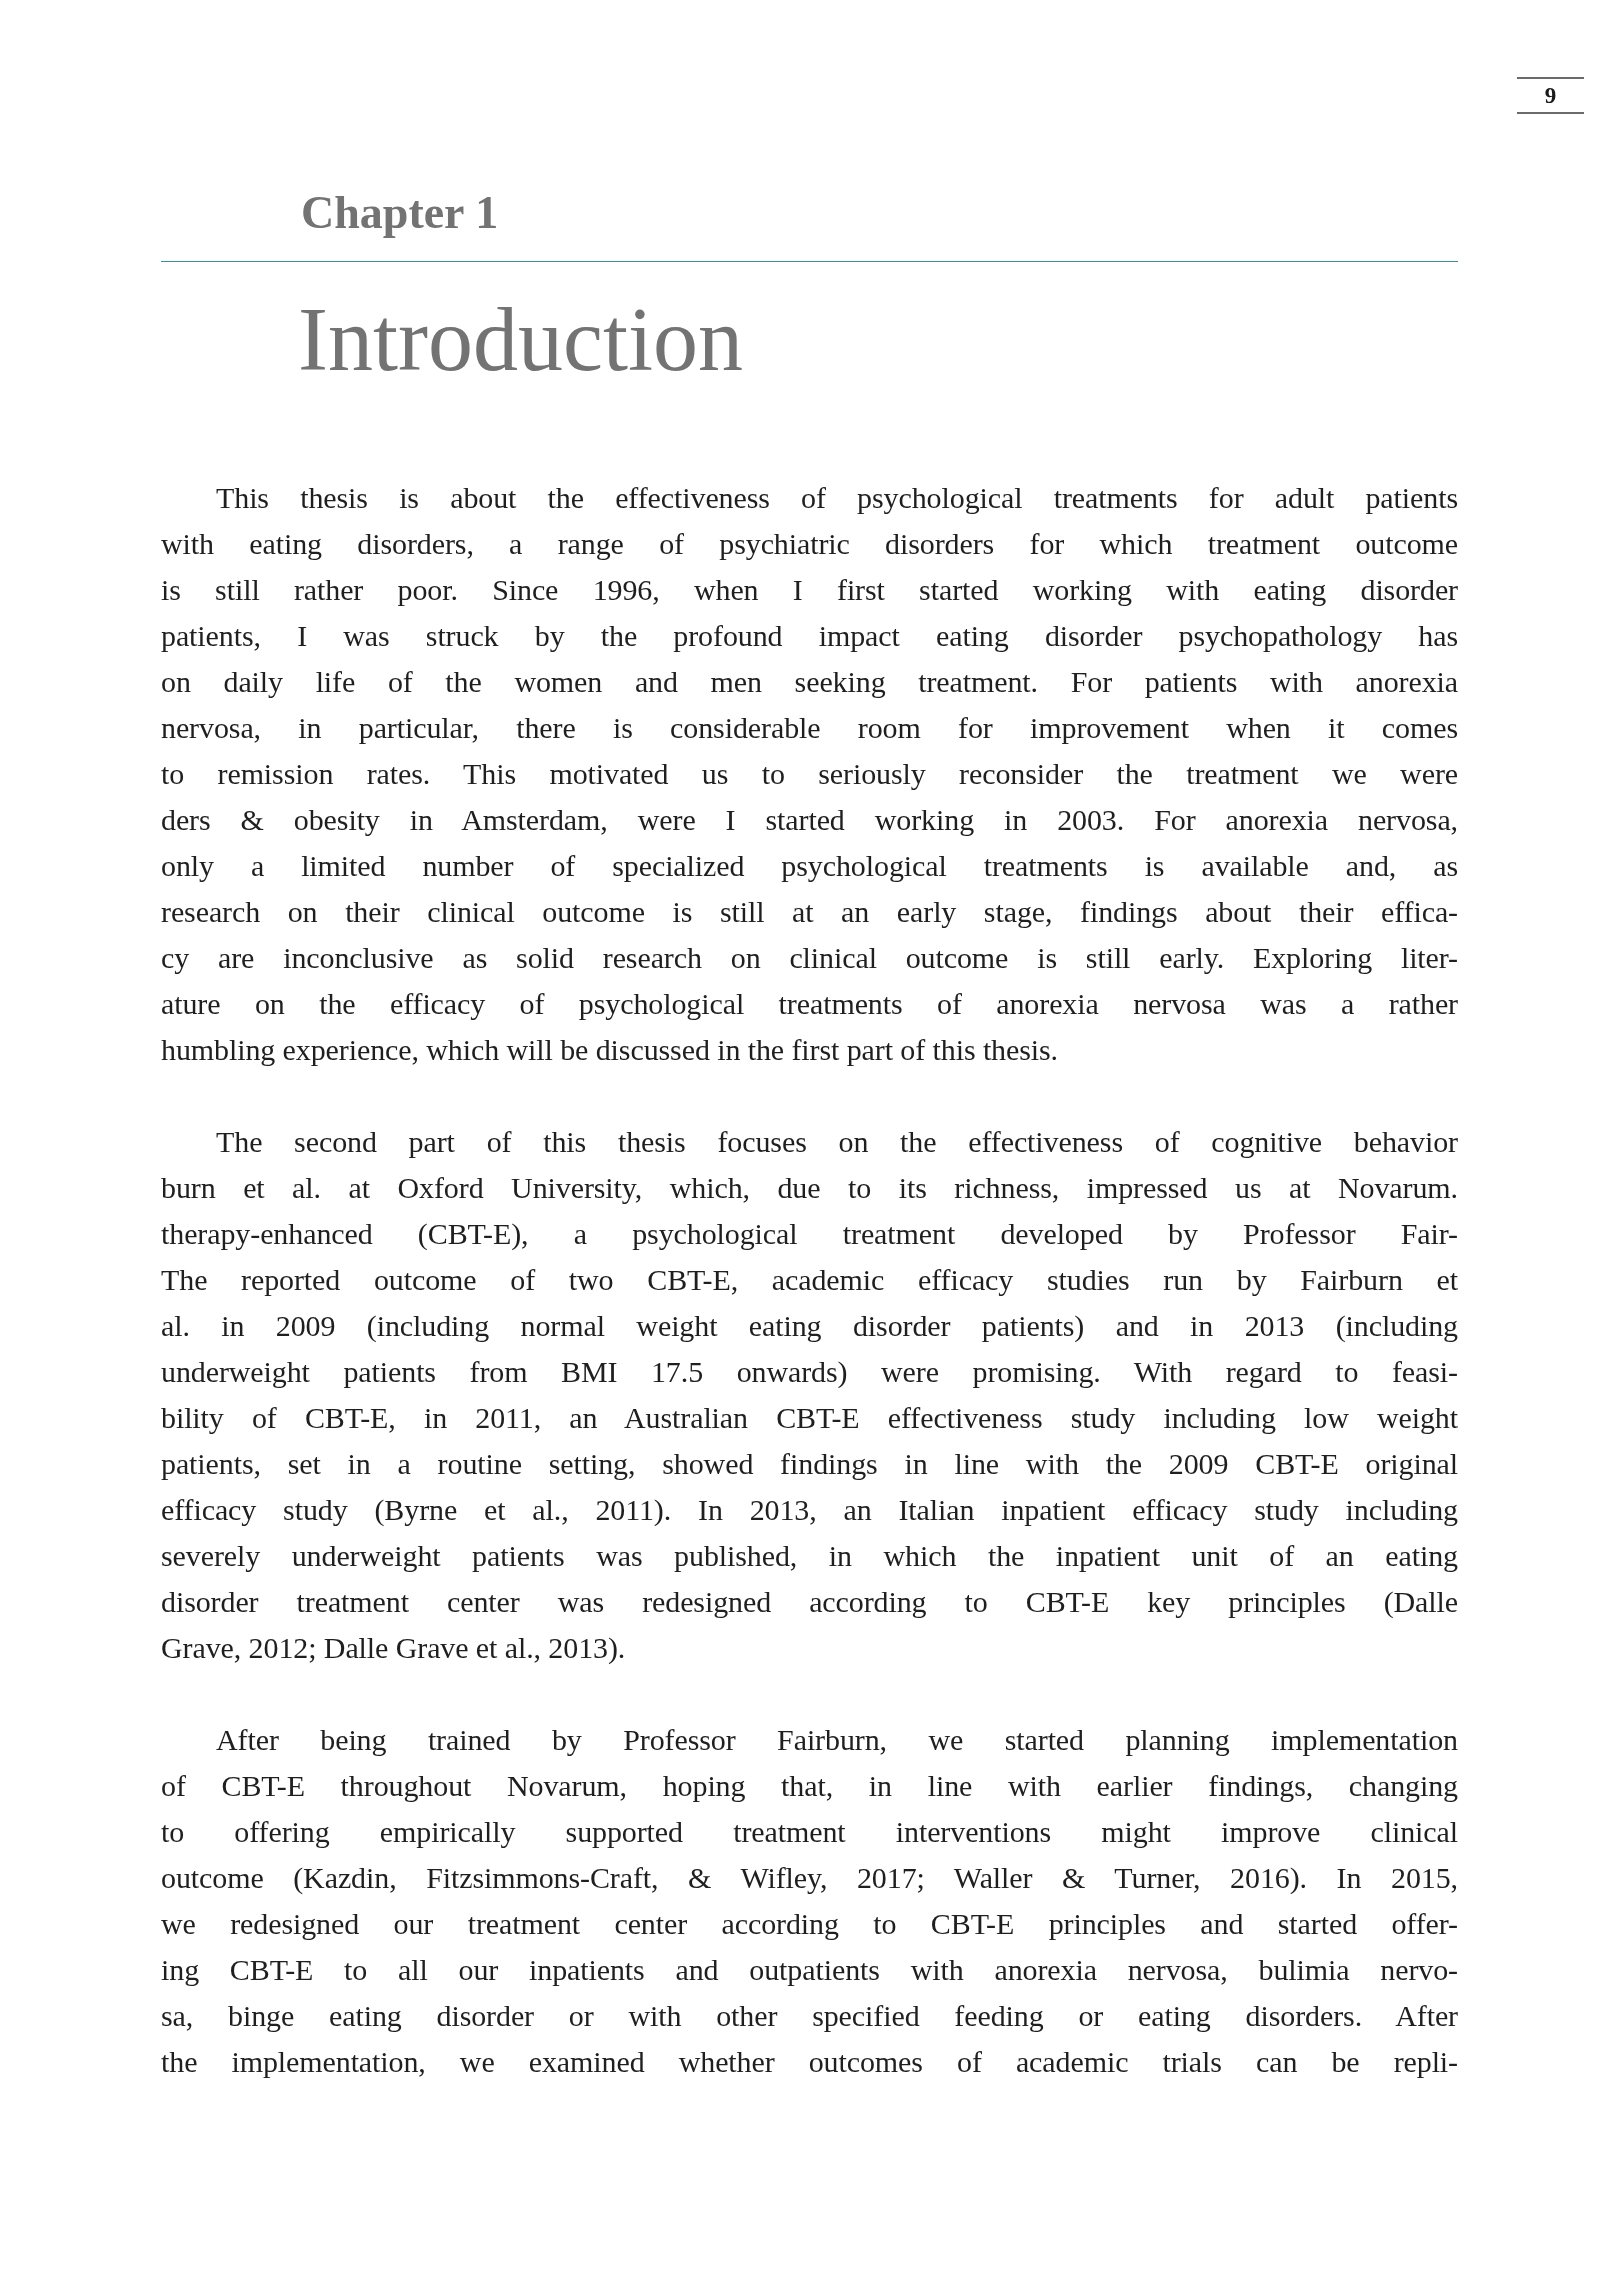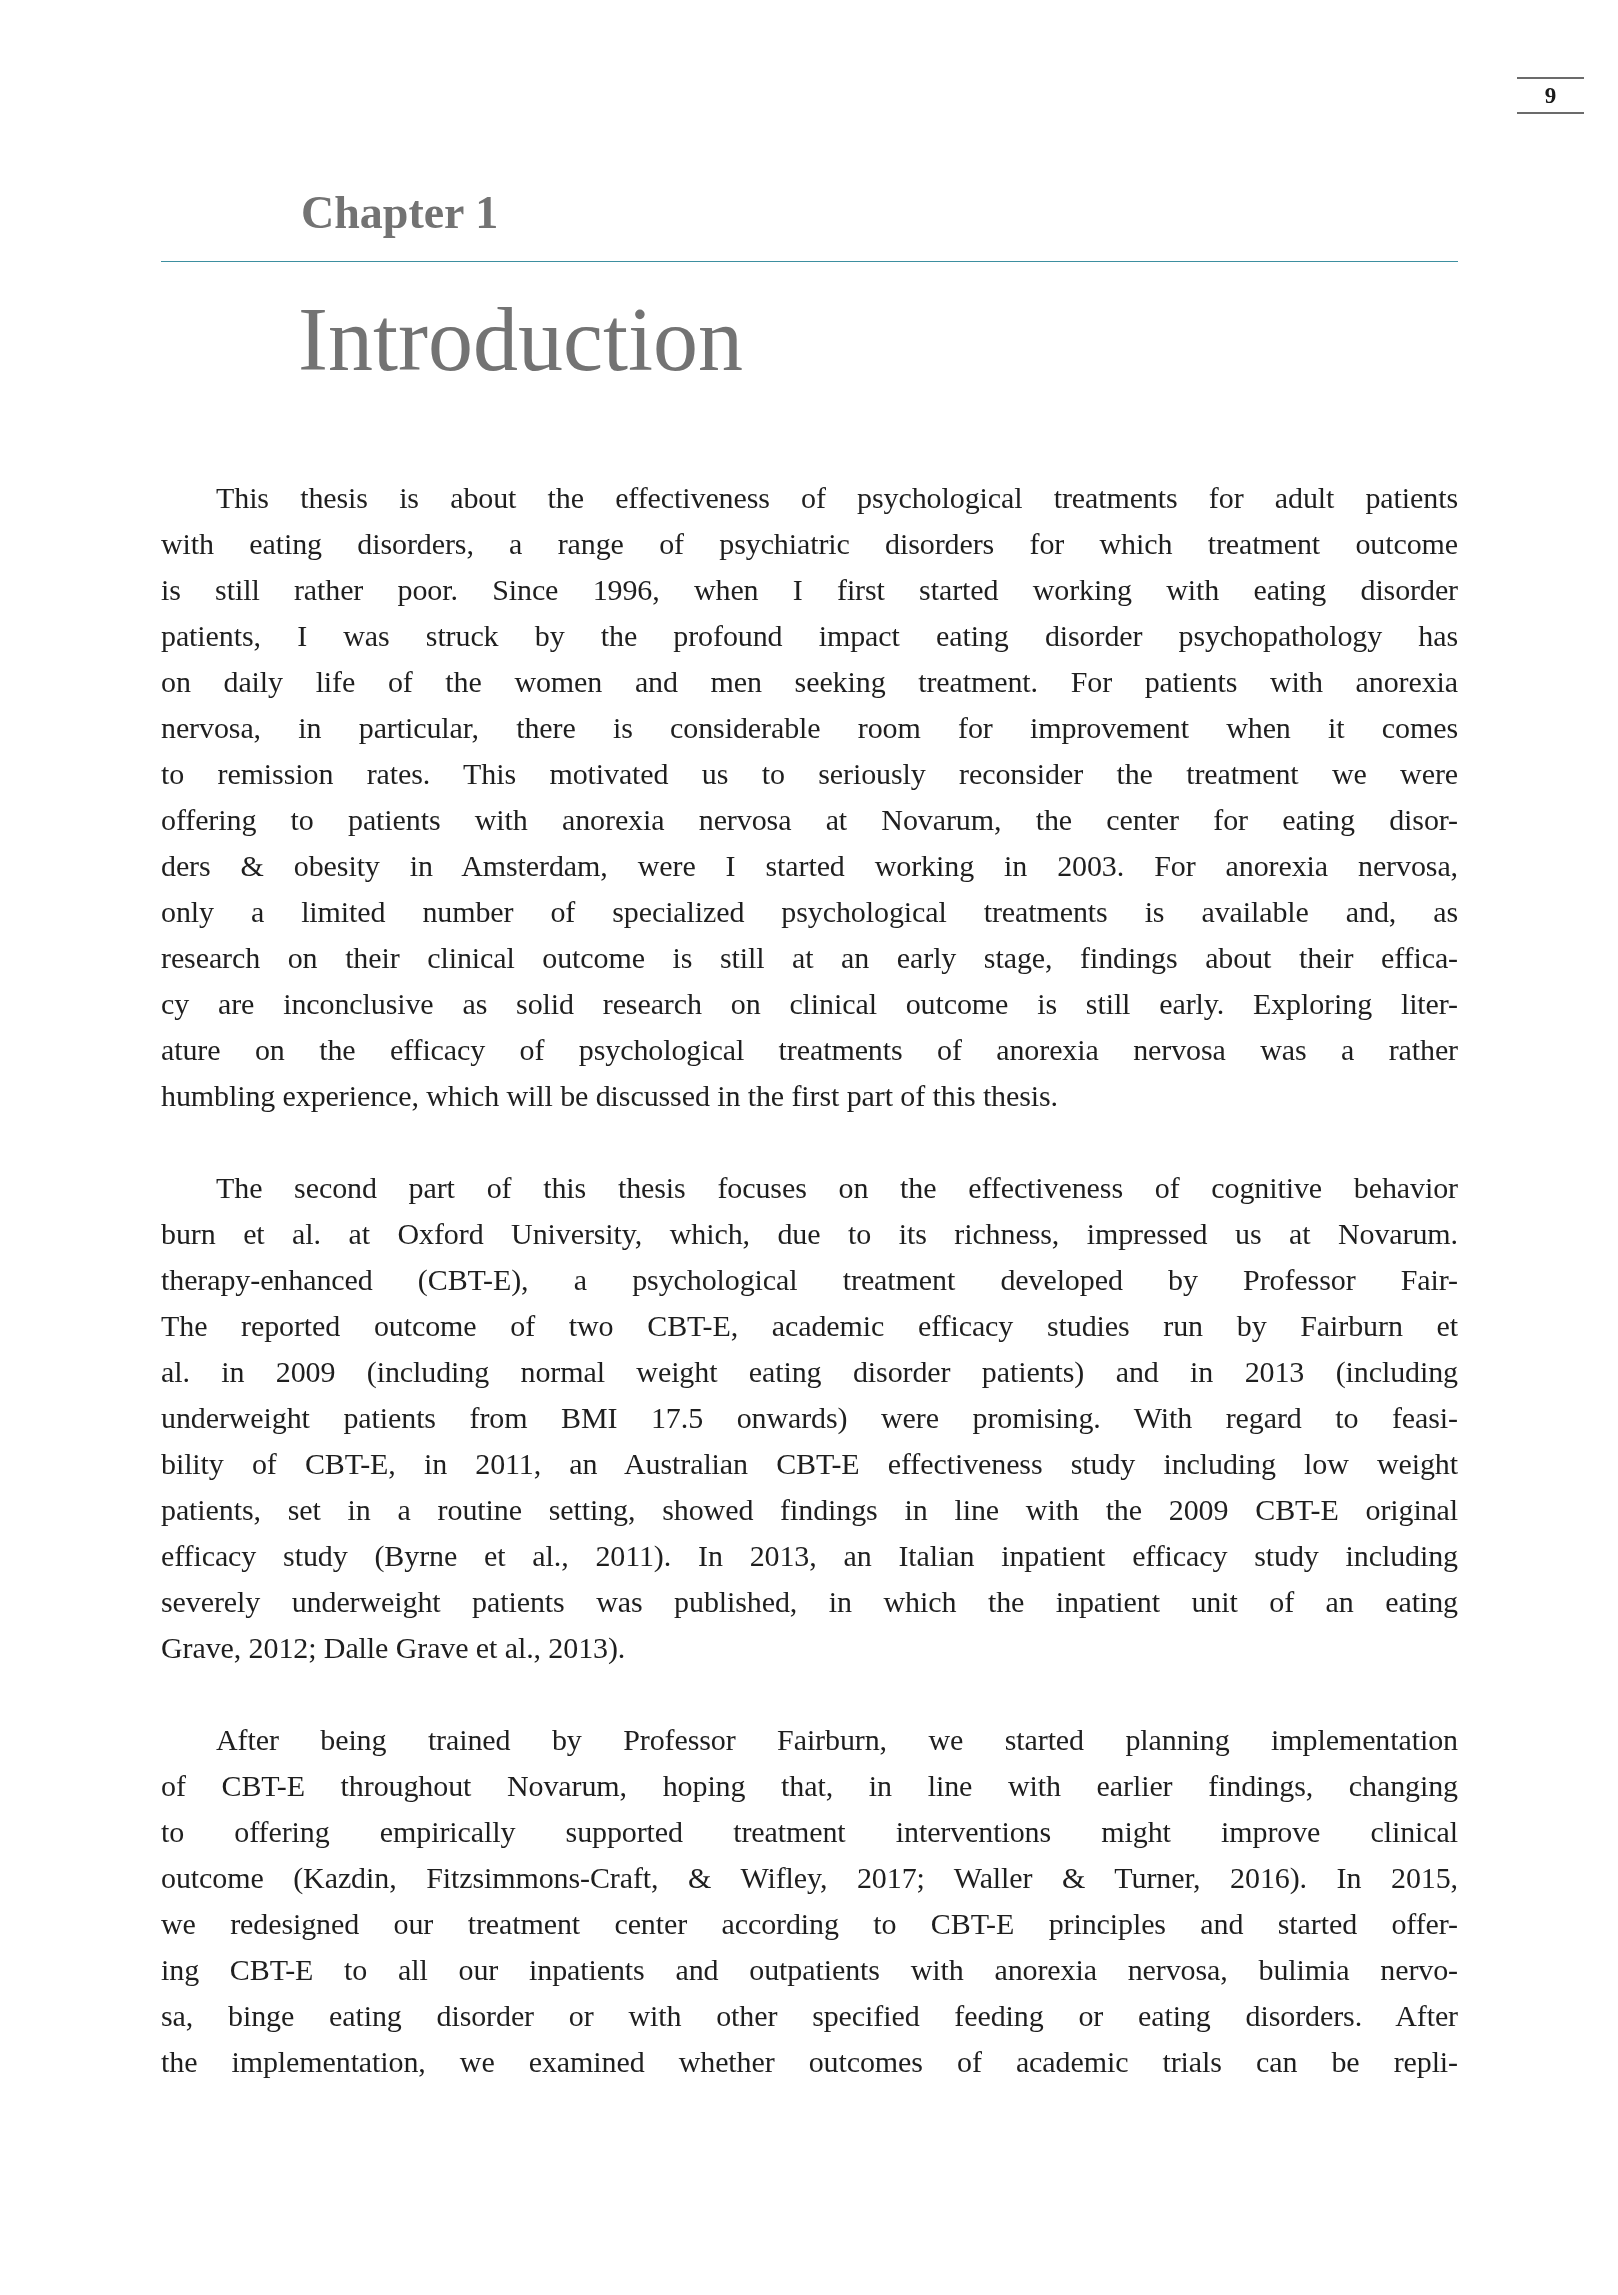--- a/index.html
+++ b/index.html
@@ -36,39 +36,39 @@
 
 <div class="body" id="body-text">
     <div class="para">
       <span class="line first">This thesis is about the effectiveness of psychological treatments for adult patients</span>
       <span class="line">with eating disorders, a range of psychiatric disorders for which treatment outcome</span>
       <span class="line">is still rather poor. Since 1996, when I first started working with eating disorder</span>
       <span class="line">patients, I was struck by the profound impact eating disorder psychopathology has</span>
       <span class="line">on daily life of the women and men seeking treatment. For patients with anorexia</span>
       <span class="line">nervosa, in particular, there is considerable  room for improvement when it comes</span>
       <span class="line">to remission rates. This motivated us to seriously reconsider the treatment we were</span>
-      <span class="line">offering to patients with anorexia nervosa at Novarum, the center for eating disor-</span>
       <span class="line">ders &amp; obesity in Amsterdam, were I started working in 2003. For anorexia nervosa,</span>
       <span class="line">only a limited number of specialized psychological treatments is available and, as</span>
       <span class="line">research on their clinical outcome is still at an early stage, findings about their effica-</span>
       <span class="line">cy are inconclusive as solid research on clinical outcome is still early. Exploring liter-</span>
       <span class="line">ature on the efficacy of psychological treatments of anorexia nervosa was a rather</span>
       <span class="line last">humbling experience, which will be discussed in the first part of this thesis.</span>
     </div>
     <div class="para">
       <span class="line first">The second part of this thesis focuses on the effectiveness of cognitive behavior</span>
       <span class="line">burn et al. at Oxford University, which, due to its richness, impressed us at Novarum.</span>
       <span class="line">therapy-enhanced (CBT-E), a psychological treatment developed by Professor Fair-</span>
       <span class="line">The reported outcome of two CBT-E, academic efficacy studies run by Fairburn et</span>
       <span class="line">al. in 2009 (including normal weight eating disorder patients) and in 2013 (including</span>
       <span class="line">underweight patients from BMI 17.5 onwards) were promising. With regard to feasi-</span>
       <span class="line">bility of CBT-E, in 2011, an Australian CBT-E effectiveness study including low weight</span>
       <span class="line">patients, set in a routine setting, showed findings in line with the 2009 CBT-E original</span>
       <span class="line">efficacy study (Byrne et al., 2011). In 2013, an Italian inpatient efficacy study including</span>
       <span class="line">severely underweight patients was published, in which the inpatient unit of an eating</span>
+      <span class="line">disorder treatment center was redesigned according to CBT-E key principles (Dalle</span>
       <span class="line last">Grave, 2012; Dalle Grave et al., 2013).</span>
     </div>
     <div class="para">
       <span class="line first">After being trained by Professor Fairburn, we started planning implementation</span>
       <span class="line">of CBT-E throughout Novarum, hoping that, in line with earlier findings, changing</span>
       <span class="line">to offering empirically supported treatment interventions might improve clinical</span>
       <span class="line">outcome (Kazdin, Fitzsimmons-Craft, &amp; Wifley, 2017; Waller &amp; Turner, 2016). In 2015,</span>
       <span class="line">we redesigned our treatment center according to CBT-E principles and started offer-</span>
       <span class="line">ing CBT-E to all our inpatients and outpatients with anorexia nervosa, bulimia nervo-</span>
       <span class="line">sa, binge eating disorder or with other specified feeding or eating disorders. After</span>

